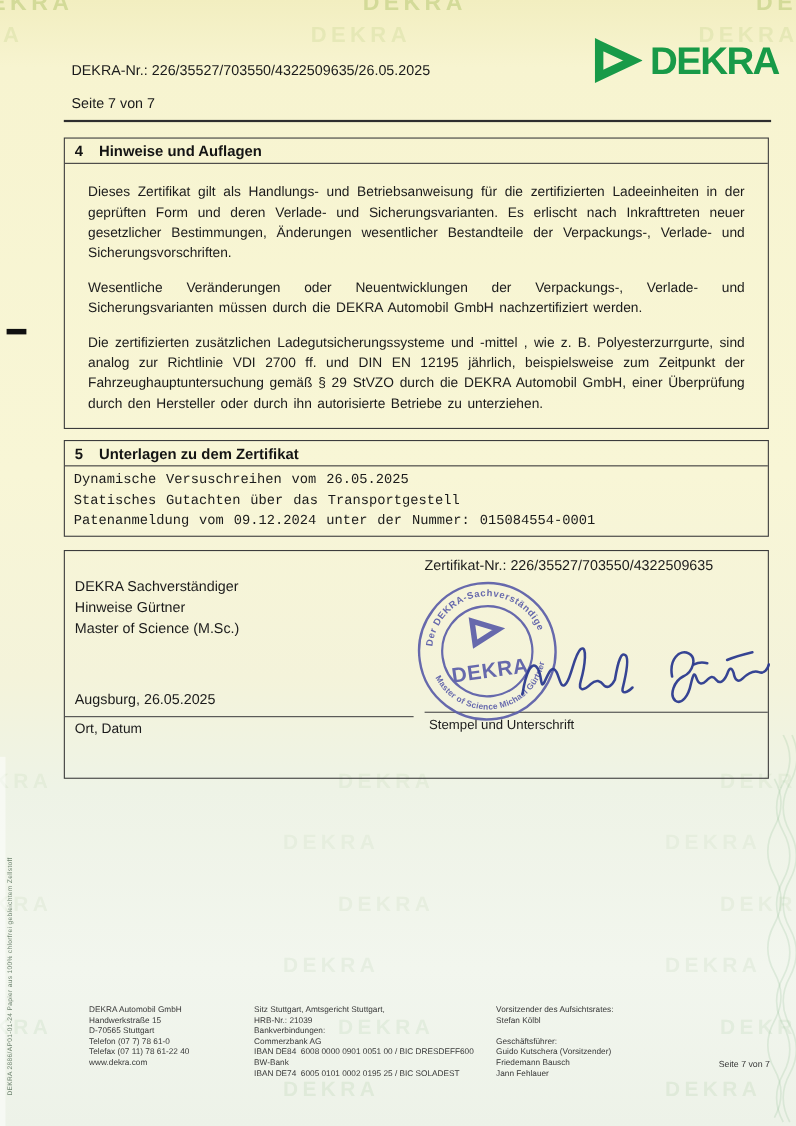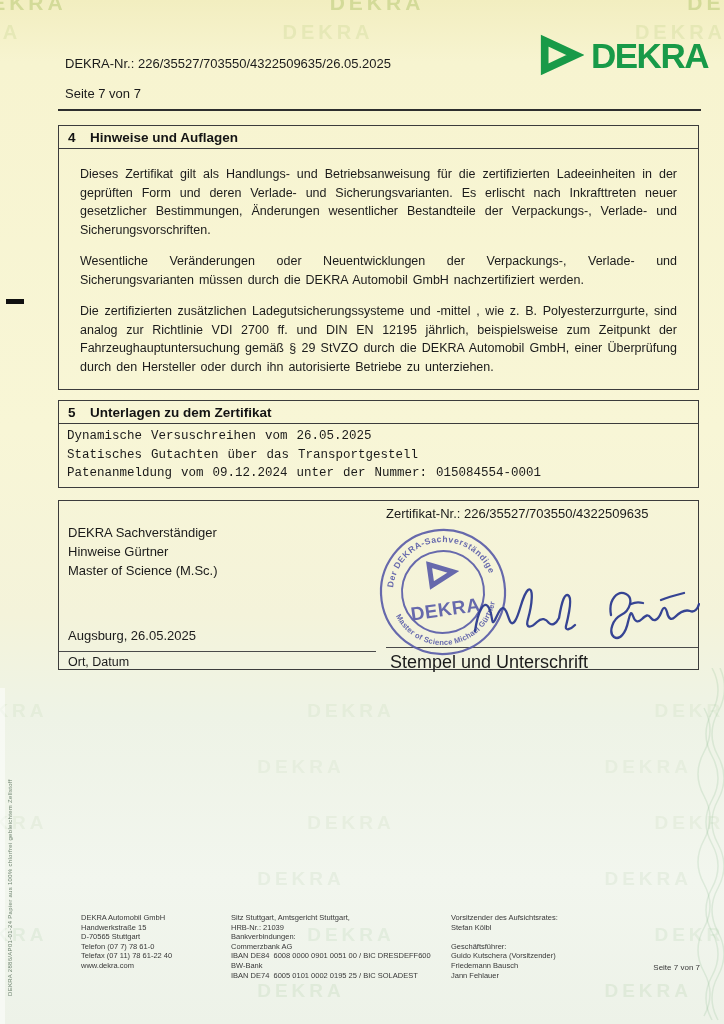--- a/index.html
+++ b/index.html
@@ -22,28 +22,28 @@
   .box{position:absolute;left:58px;width:641px;border:1.5px solid #3c3c3c;box-sizing:border-box;}
   .box-title{display:flex;padding:4px 9px 3px;font-weight:bold;font-size:13.5px;border-bottom:1.5px solid #3c3c3c;color:#141414;}
   .box-title .num{width:22px;flex:0 0 22px;}
   .box-body{padding:3px 8px 4px;font-size:12.5px;line-height:18.5px;word-spacing:1.5px;}
   .para{margin:13px;text-align:justify;}
   .plain-line{white-space:nowrap;font-family:Liberation Mono, monospace;}
 
   .sec4{top:125px;height:265px;}
   .sec5{top:400px;height:88px;}
 
-  .sig-box{position:absolute;left:58px;top:500px;width:641px;height:170px;border:1.5px solid #3c3c3c;box-sizing:border-box;}
+  .sig-box{position:absolute;left:58px;top:500px;width:641px;height:208px;border:1.5px solid #3c3c3c;box-sizing:border-box;}
   .zert-nr{position:absolute;left:327px;top:5px;font-size:13px;}
   .examiner{position:absolute;left:9px;top:22px;font-size:13px;line-height:19px;}
   .place-date{position:absolute;left:9px;top:127px;font-size:13px;}
   .line-left{position:absolute;left:0;top:150px;width:317px;border-top:1.5px solid #4a4a4a;}
   .line-right{position:absolute;left:327px;top:146px;width:312px;border-top:1.5px solid #4a4a4a;}
   .lbl-ort{position:absolute;left:9px;top:154px;font-size:12.5px;}
-  .lbl-stempel{position:absolute;left:331px;top:151px;font-size:18px;}
+  .lbl-stempel{position:absolute;left:331px;top:151px;font-size:12px;}
   .stamp-svg{position:absolute;left:318px;top:25px;width:132px;height:132px;transform:rotate(-8deg);opacity:0.92;z-index:2;}
   .sig-svg{position:absolute;left:406px;top:74px;width:235px;height:78px;z-index:3;}
   .sig-svg path{stroke:#2b3a8f;stroke-width:2.3;fill:none;stroke-linecap:round;opacity:0.95;}
 
   .reg-mark{position:absolute;left:6px;top:299px;width:18px;height:5px;background:#101010;}
   .side-text{position:absolute;left:7px;top:756px;height:240px;writing-mode:vertical-rl;transform:rotate(180deg);font-size:6px;letter-spacing:0.3px;color:#6f8470;white-space:nowrap;}
 
   .f-col{position:absolute;font-size:7.5px;line-height:9.6px;color:#383838;margin-left:16px;}
   .f-line{min-height:9.6px;white-space:pre;}
   .f-col1{left:65px;top:913px;}

